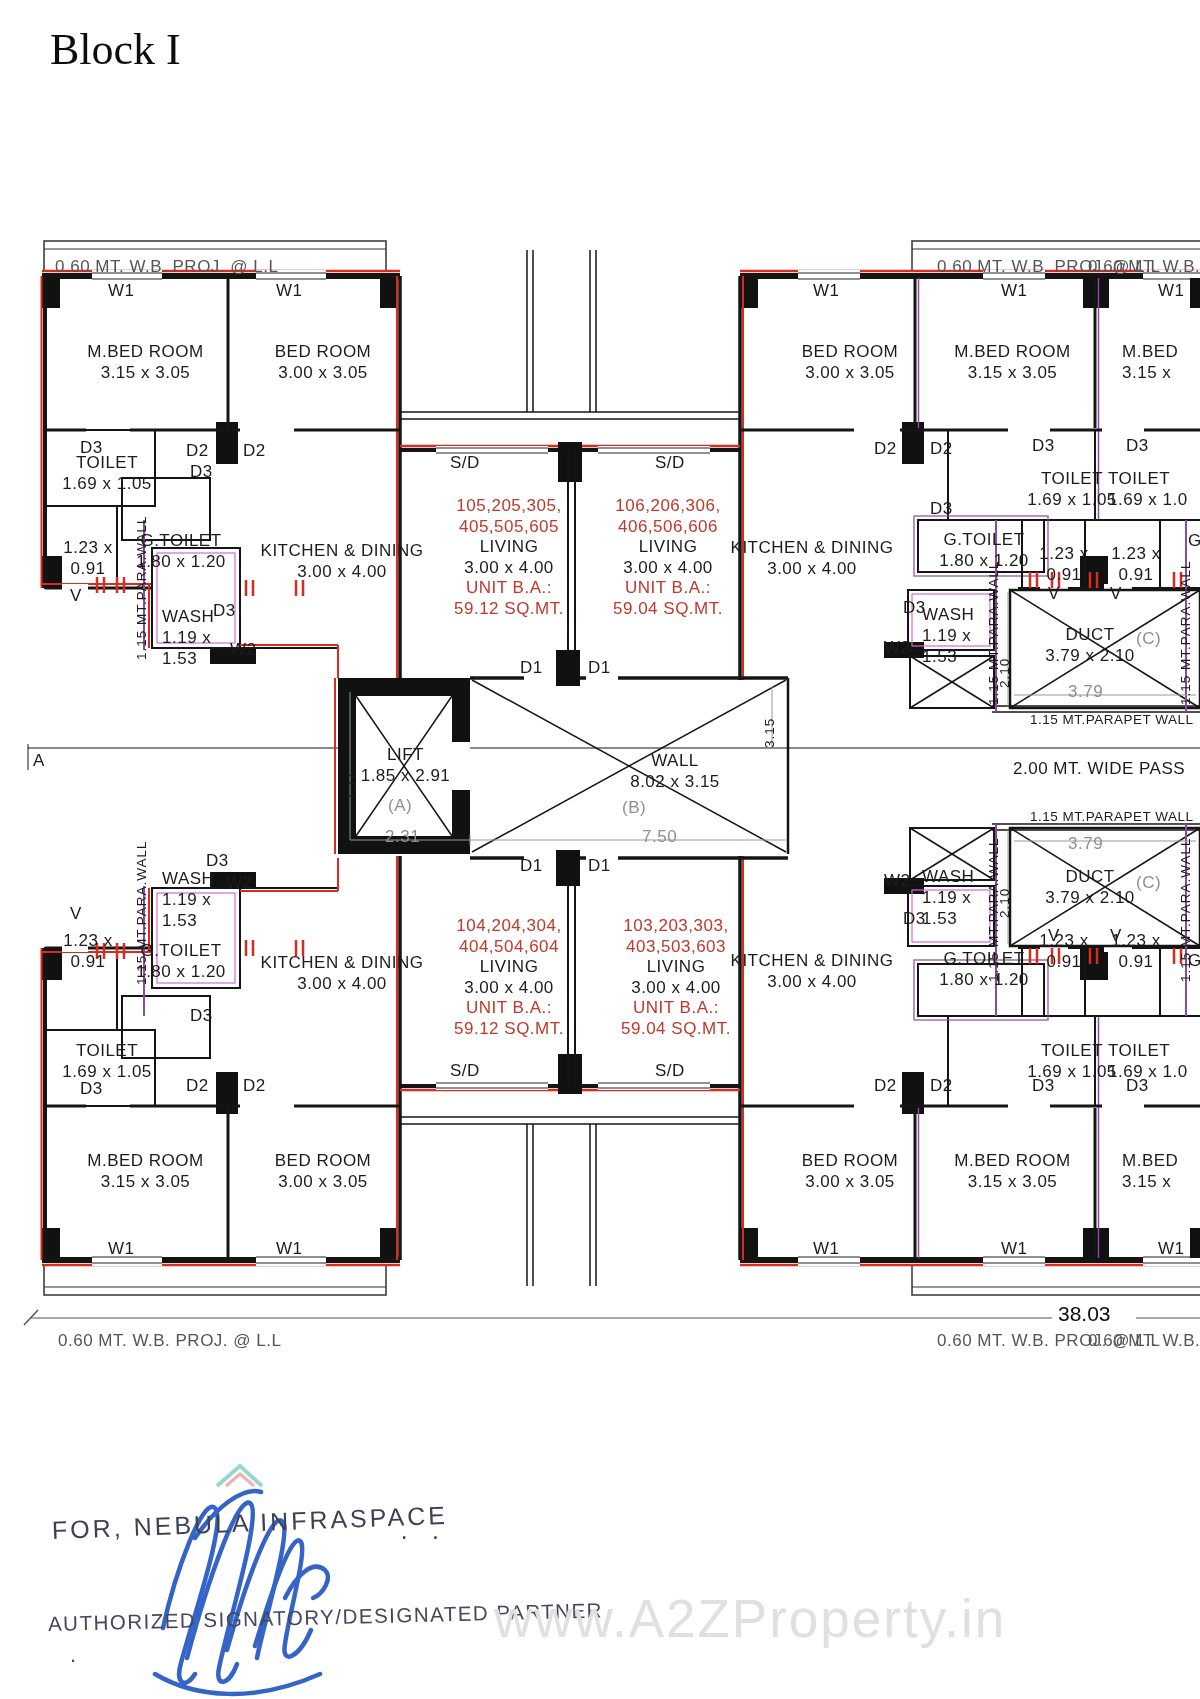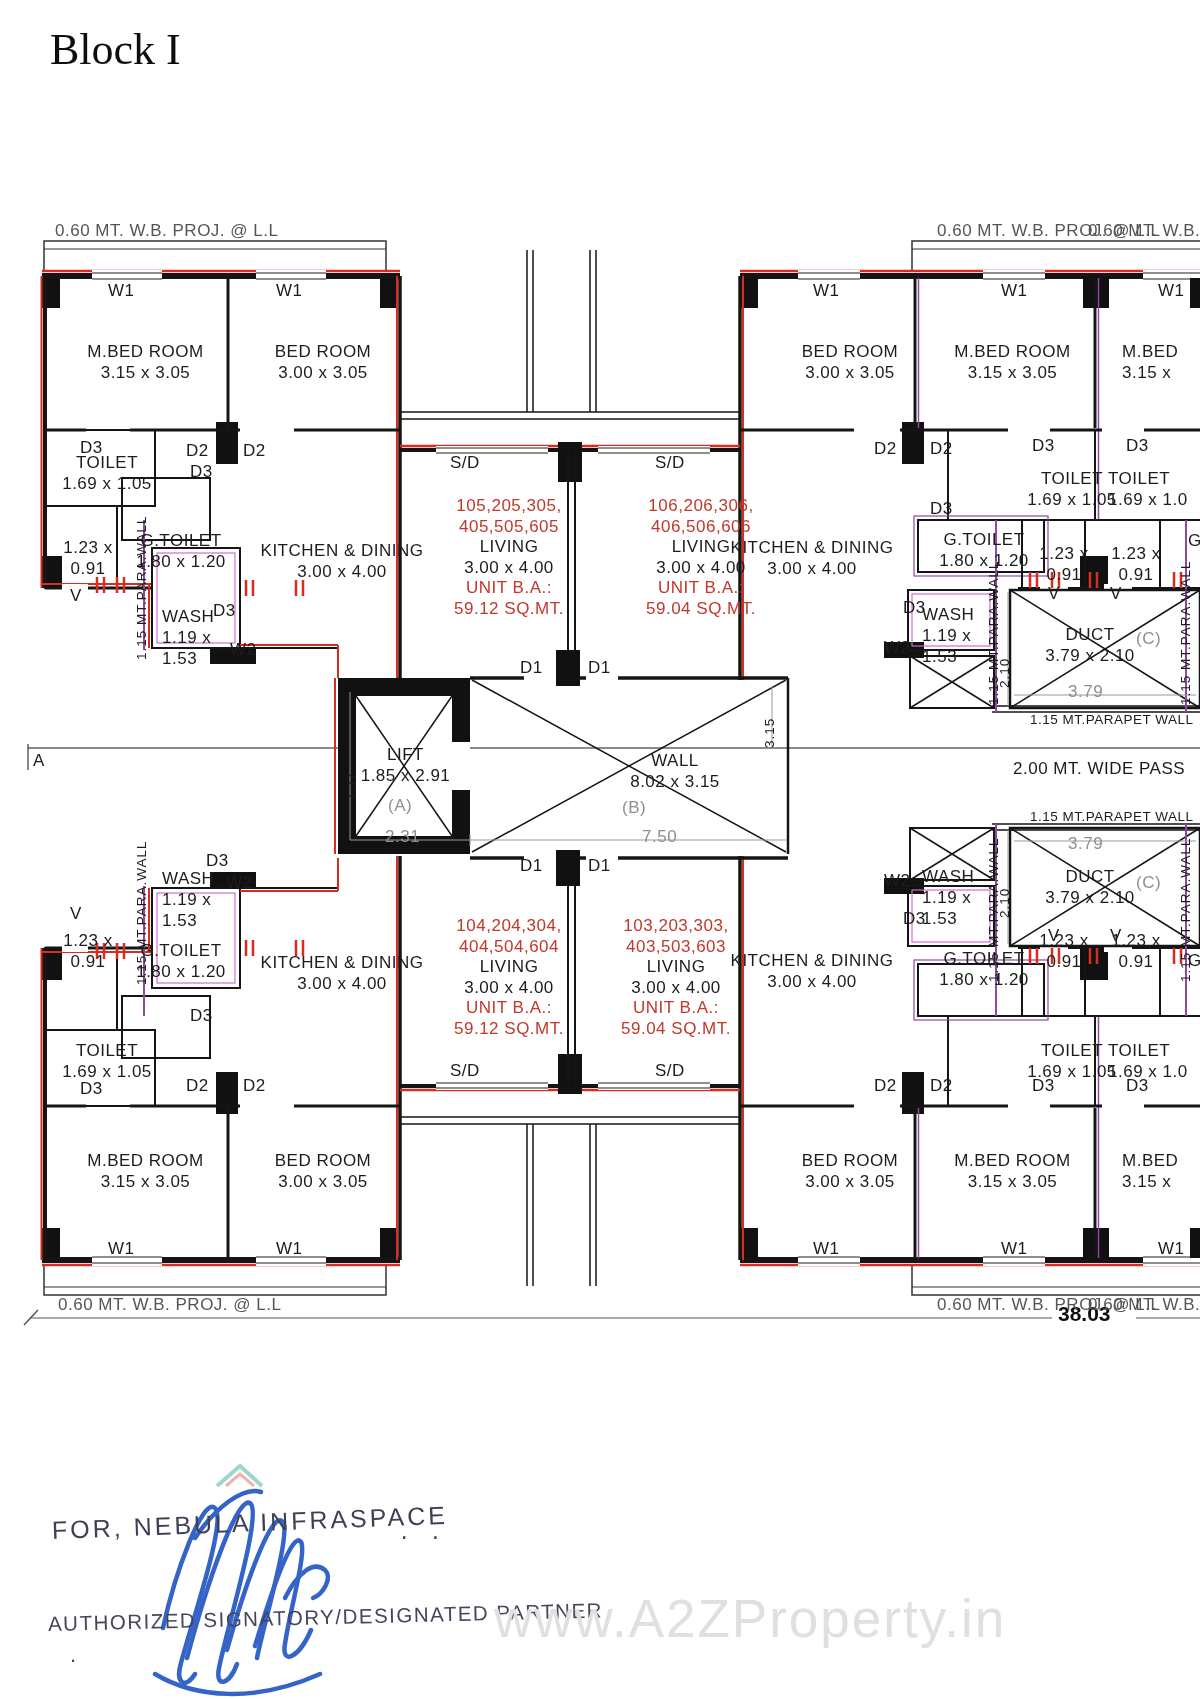--- a/index.html
+++ b/index.html
@@ -3,29 +3,29 @@
 <meta charset="utf-8">
 <style>
   html,body{margin:0;padding:0;background:#fff;}
   #page{position:relative;width:1200px;height:1699px;background:#fff;overflow:hidden;
         font-family:"Liberation Sans",sans-serif;}
   .lbl{position:absolute;font-size:17px;color:#1c1c1c;letter-spacing:.5px;white-space:nowrap;line-height:21px;}
   .ctr{text-align:center;}
   .red{color:#c0392b;}
   .dim{color:#8f8f8f;}
   .sm{font-size:13.5px;}
-  .gray{color:#555;}
+  .gray{color:#555;margin-top:36px;}
   .vt{position:absolute;writing-mode:vertical-rl;transform:rotate(180deg);font-size:13.5px;
       color:#1c1c1c;letter-spacing:1px;white-space:nowrap;}
   .unit div{line-height:20.5px;font-size:17px;text-align:center;}
   #blockTitle{position:absolute;left:50px;top:24px;font-family:"Liberation Serif",serif;
       font-size:44px;color:#0d0d0d;text-align:center;}
   #planTitle{position:absolute;left:43px;top:1318px;font-size:22px;font-weight:bold;color:#0d0d0d;
       letter-spacing:.5px;border-bottom:2.5px solid #111;padding-bottom:3px;}
-  #overallDim{position:absolute;left:1058px;top:1302px;font-size:21px;font-weight:bold;color:#0d0d0d;}
+  #overallDim{position:absolute;left:1058px;top:1302px;font-size:21px;font-weight:normal;color:#0d0d0d;}
   #forLine{position:absolute;left:52px;top:1516px;font-size:25px;color:#3f3f55;letter-spacing:3px;
       transform:rotate(-2.2deg);transform-origin:left center;}
   #forDots{position:absolute;left:400px;top:1522px;font-size:25px;color:#3f3f55;letter-spacing:8px;}
   #authLine{position:absolute;left:48px;top:1612px;font-size:20.5px;color:#45455c;letter-spacing:1.5px;
       transform:rotate(-1.4deg);transform-origin:left center;}
   #authDot{position:absolute;left:70px;top:1642px;font-size:22px;color:#45455c;}
   #wmUrl{position:absolute;left:494px;top:1588px;font-size:53px;color:#e0e0e0;letter-spacing:2px;}
   #logo{position:absolute;left:168px;top:1478px;font-size:60px;font-weight:bold;letter-spacing:2px;opacity:.6;}
   #logo span{vertical-align:baseline;}
   .lgA{color:#f28b82;}
@@ -312,21 +312,21 @@
   <div class="lbl" style="left:655px;top:452px;">S/D</div>
 
   <div class="unit lbl" style="left:440px;top:496px;width:138px;">
     <div class="red">105,205,305,</div>
       <div class="red">405,505,605</div>
     <div>LIVING</div>
       <div>3.00 x 4.00</div>
     <div class="red">UNIT B.A.:</div>
       <div class="red">59.12 SQ.MT.</div>
     </div>
-  <div class="unit lbl" style="left:632px;top:496px;width:138px;">
+  <div class="unit lbl" style="left:599px;top:496px;width:138px;">
     <div class="red">106,206,306,</div>
       <div class="red">406,506,606</div>
     <div>LIVING</div>
       <div>3.00 x 4.00</div>
     <div class="red">UNIT B.A.:</div>
       <div class="red">59.04 SQ.MT.</div>
     </div>
 
   <div class="lbl" style="left:520px;top:657px;">D1</div>
   <div class="lbl" style="left:588px;top:657px;">D1</div>

